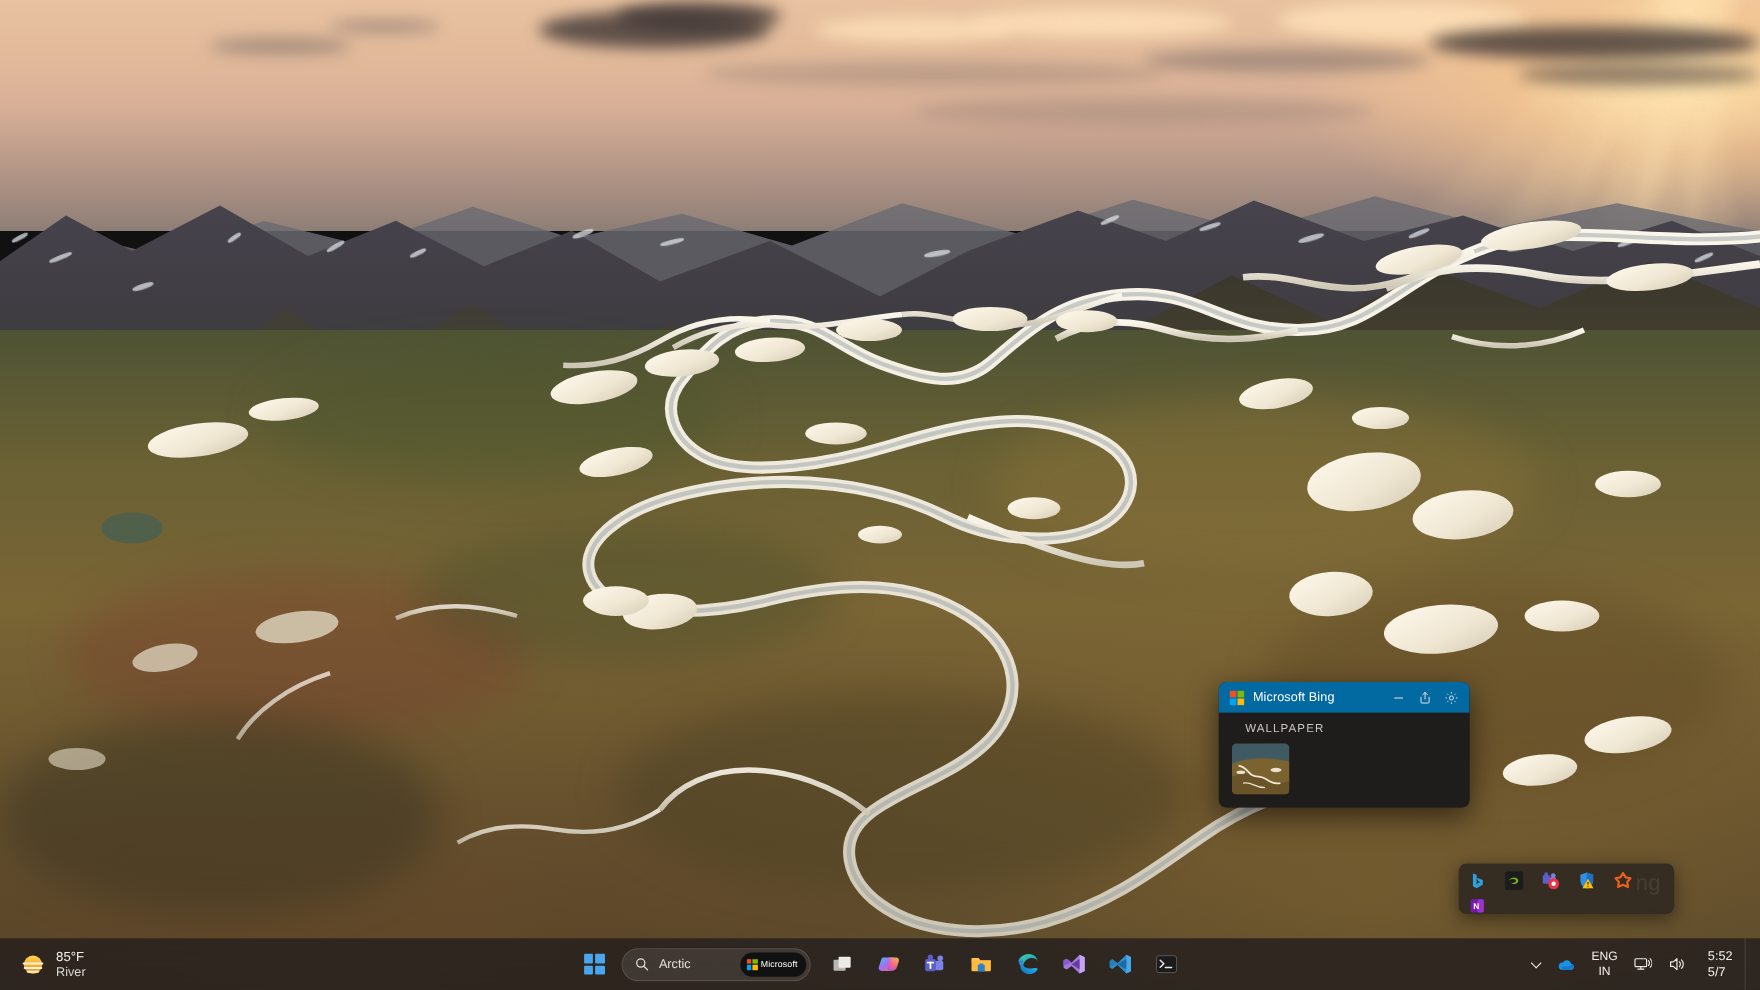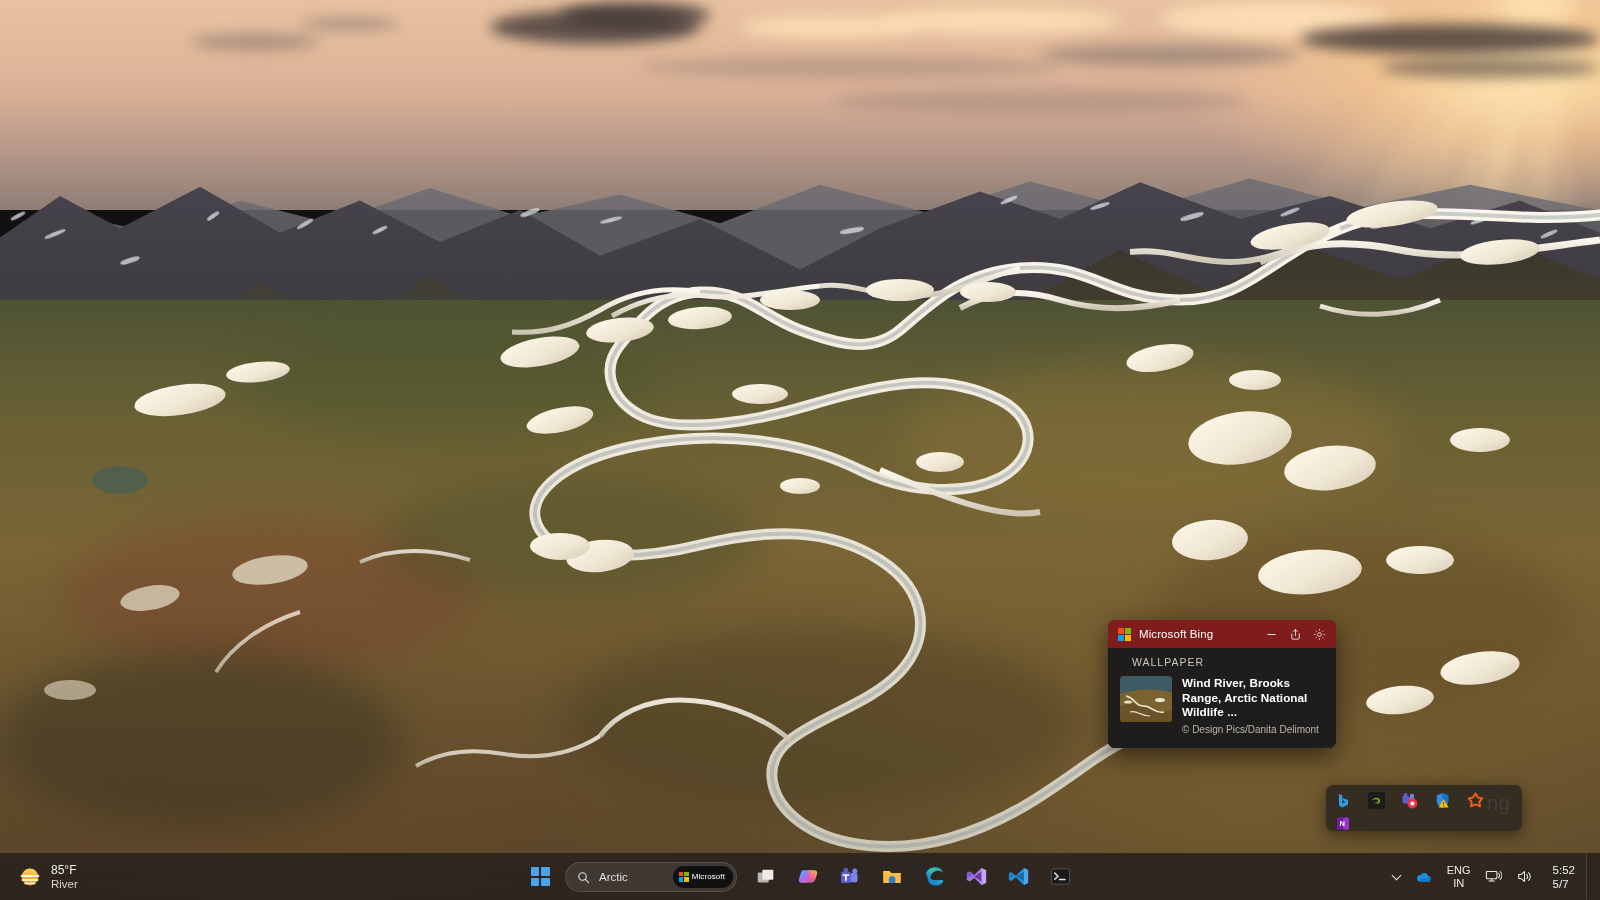--- a/index.html
+++ b/index.html
@@ -96,21 +96,21 @@
     background: #1f1d1b;
     border-radius: 7px;
     box-shadow: 0 8px 26px rgba(0,0,0,.55);
     overflow: hidden;
     font-family: "Liberation Sans", sans-serif;
     z-index: 40;
   }
   .bp-title {
     display:flex; align-items:center;
     height: 28px; padding: 0 6px 0 10px;
-    background:#7f1d1d;
+    background:#0369a1;
   }
   .ms-logo {
     width:13px; height:13px;
     display:grid; grid-template-columns:6px 6px; grid-template-rows:6px 6px;
     gap:1px; margin-right:8px; flex:0 0 auto;
   }
   .ms-logo i { display:block; }
   .bp-title-text { color:#fff; font-size:11.5px; letter-spacing:.1px; white-space:nowrap; }
   .bp-title-btns { margin-left:auto; display:flex; align-items:center; gap:2px; }
   .bp-tbtn {
@@ -427,24 +427,20 @@
             <rect width="52" height="46" fill="#2f3a2e"></rect>
             <path d="M0,0 L52,0 L52,16 Q30,12 0,20 Z" fill="#3f5a62"></path>
             <path d="M0,18 Q24,10 52,16 L52,46 L0,46 Z" fill="#7a632f"></path>
             <path d="M0,30 Q16,24 30,32 Q42,38 52,34 L52,46 L0,46 Z" fill="#6a5328"></path>
             <path d="M6,20 C16,22 14,30 24,30 C32,30 34,38 44,36" fill="none" stroke="#efe7d4" stroke-width="1.6"></path>
             <path d="M10,36 C18,34 20,40 30,40" fill="none" stroke="#e8dfcb" stroke-width="1.2"></path>
             <ellipse cx="8" cy="26" rx="4" ry="1.6" fill="#e9e1cf"></ellipse>
             <ellipse cx="40" cy="24" rx="5" ry="2" fill="#e9e1cf"></ellipse>
           </svg>
         </div>
-        <div class="bp-meta">
-          <div class="bp-headline">Wind River, Brooks Range, Arctic National Wildlife ...</div>
-          <div class="bp-credit">© Design Pics/Danita Delimont</div>
-        </div>
       </div>
     </div>
 
   </div>
 
   <div class="watermark">ng</div>
 
   <div id="tray-flyout">
     <div class="fly-row">
       <span class="fly-icon" title="Bing">

